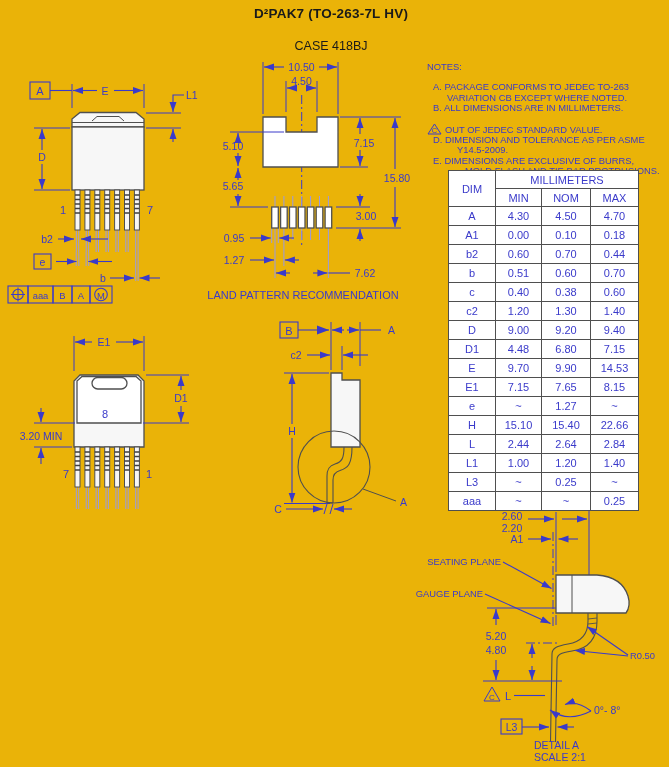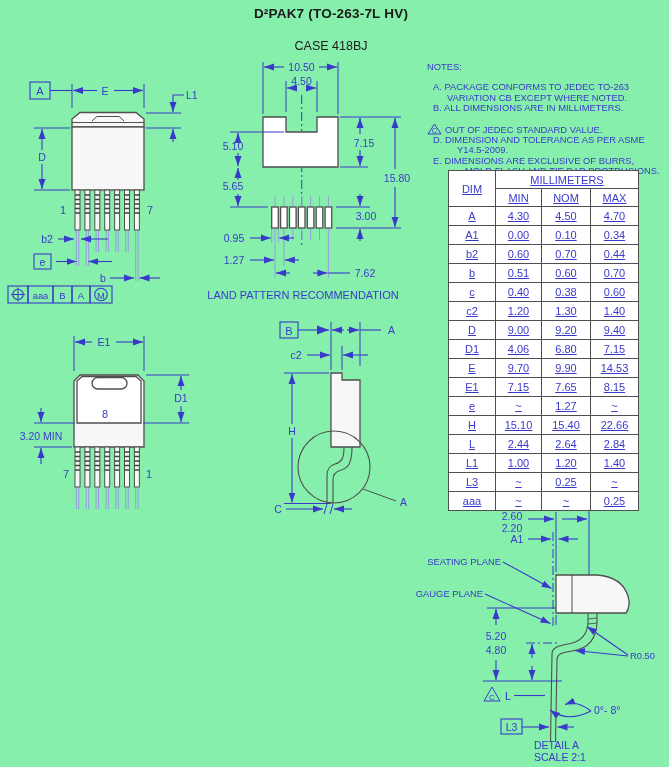--- a/index.html
+++ b/index.html
@@ -1,32 +1,32 @@
 <!DOCTYPE html>
 <html><head>
 <meta charset="utf-8">
 <style>
   html,body { margin:0; padding:0; background:#ffffff; }
-  .page { position:relative; width:669px; height:767px; background:#86efac; overflow:hidden;
+  .page { position:relative; width:669px; height:767px; background:#eab308; overflow:hidden;
           font-family:"Liberation Sans", sans-serif; }
   
   .title-block { position:absolute; top:6px; left:0; width:662px; text-align:center; color:#1a1a1a; }
   .t1 { font-size:13.5px; font-weight:bold; letter-spacing:.2px; }
   .t2 { font-size:12.5px; margin-top:18px; }
   
   .notes { position:absolute; left:427px; top:62px; width:246px; color:#3a3aca;
            font-size:9.4px; line-height:10.4px; }
   .notes .nh { margin-bottom:10px; }
   .nl { white-space:nowrap; }
   .ml6 { margin-left:6px; } .ml20 { margin-left:20px; } .ml30 { margin-left:30px; } .ml38 { margin-left:38px; }
   .gap9 { margin-top:9px; }
   .tri-ico { vertical-align:-2px; margin-right:3px; }
   
   .dim-table { position:absolute; left:448px; top:170px; border-collapse:collapse; table-layout:fixed;
-               color:#3a3aca; font-size:11px; text-align:center;text-decoration:underline; }
+               color:#3a3aca; font-size:11px; text-align:center; }
   .dim-table td, .dim-table th { border:1.4px solid #4f4f4f; padding:0; font-weight:normal;
                height:18px; vertical-align:middle; background:#fff; }
   .dim-table thead th { height:17px; }
   .c-dim { width:46px; } .c-min { width:45px; } .c-nom { width:48px;margin-top:12px; } .c-max { width:47px; }
   
   svg.draw { position:absolute; left:0; top:0; }
   .dl  { stroke:#3a3aca; stroke-width:1.1; fill:none; }
   .dlt { stroke:#3a3aca; stroke-width:1; fill:none; }
   .cl  { stroke:#9a9ae0; stroke-width:1; fill:none; }
   .cld { stroke:#3a3aca; stroke-width:1; fill:none; stroke-dasharray:9 3 2 3; }
@@ -81,21 +81,21 @@
         <tr>
           <td>A</td>
           <td>4.30</td>
           <td>4.50</td>
           <td>4.70</td>
         </tr>
         <tr>
           <td>A1</td>
           <td>0.00</td>
           <td>0.10</td>
-          <td>0.34</td>
+          <td>0.18</td>
         </tr>
         <tr>
           <td>b2</td>
           <td>0.60</td>
           <td>0.70</td>
           <td>0.44</td>
         </tr>
         <tr>
           <td>b</td>
           <td>0.51</td>
@@ -115,21 +115,21 @@
           <td>1.40</td>
         </tr>
         <tr>
           <td>D</td>
           <td>9.00</td>
           <td>9.20</td>
           <td>9.40</td>
         </tr>
         <tr>
           <td>D1</td>
-          <td>4.06</td>
+          <td>4.48</td>
           <td>6.80</td>
           <td>7.15</td>
         </tr>
         <tr>
           <td>E</td>
           <td>9.70</td>
           <td>9.90</td>
           <td>14.53</td>
         </tr>
         <tr>

